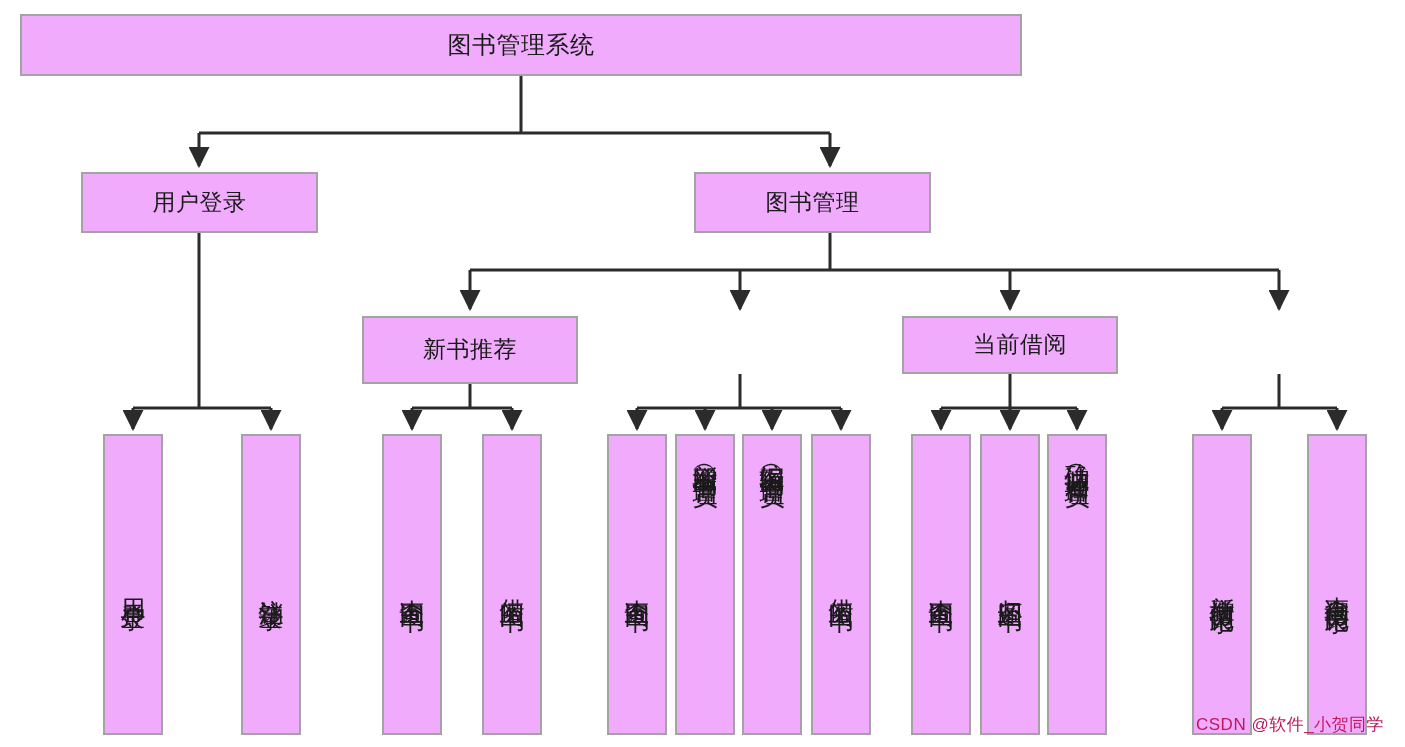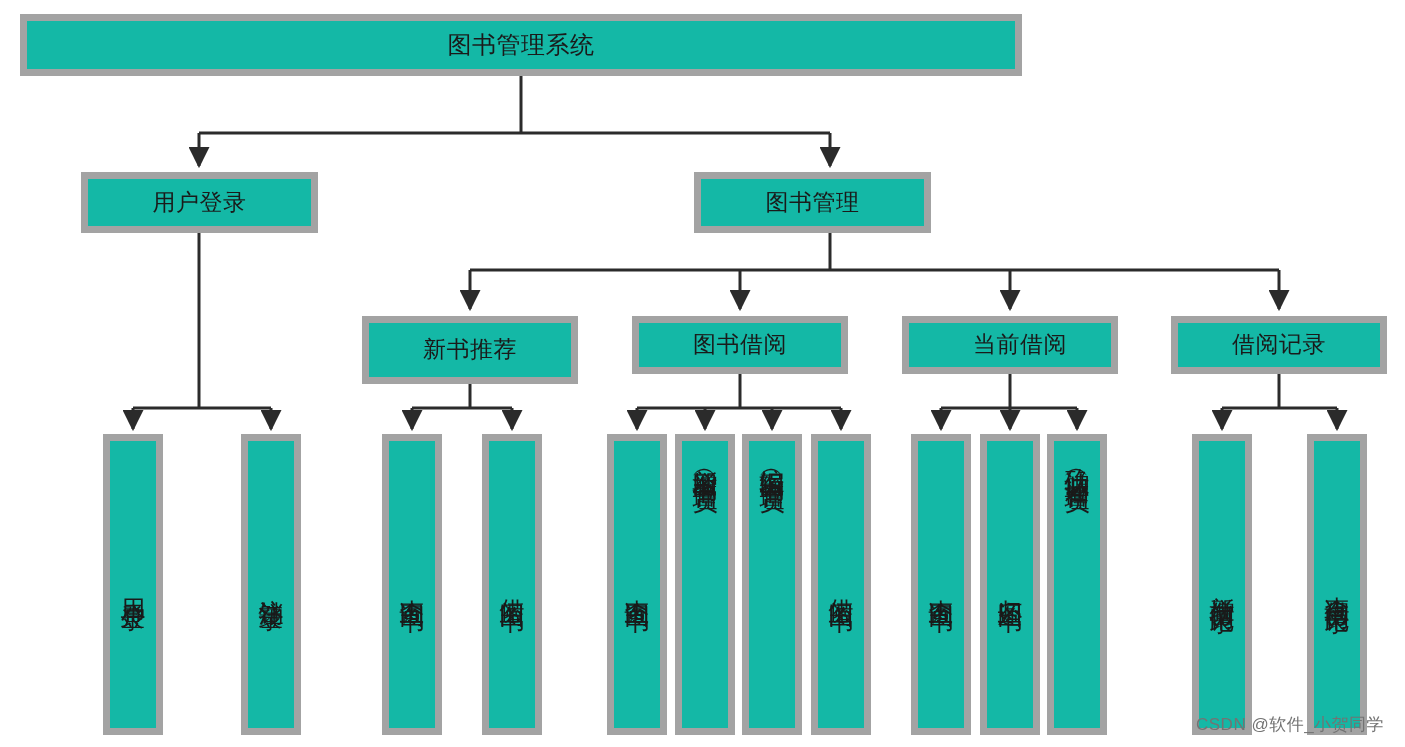--- a/index.html
+++ b/index.html
@@ -22,22 +22,22 @@
     position: absolute;
     left: 0;
     top: 0;
     width: 1405px;
     height: 747px;
     pointer-events: none;
   }
   .node {
     position: absolute;
     box-sizing: border-box;
-    background: #14b8a6;
-    border: 7px solid #a3a3a3;
+    background: #f0abfc;
+    border: 2px solid #a3a3a3;
     display: flex;
     align-items: center;
     justify-content: center;
     color: #1a1a1a;
   }
   .node-label {
     display: block;
     text-align: center;
     line-height: 1.18;
     color: #1a1a1a;
@@ -66,21 +66,21 @@
   }
   .node.leaf.centered {
     align-items: center;
     padding-top: 0;
   }
   .watermark {
     position: absolute;
     left: 1196px;
     top: 713px;
     font-size: 17px;
-    color: #737373;
+    color: #be185d;
     white-space: nowrap;
     letter-spacing: 0.5px;
     font-family: "Liberation Sans", "DejaVu Sans", sans-serif;
   }
 </style>
 </head>
 <body>
 
 <div id="diagram-root">
 
@@ -143,31 +143,25 @@
   </div>
 
   <div class="node horiz" style="left:694px; top:172px; width:237px; height:61px;">
     <span class="node-label">图书管理</span>
   </div>
 
   <div class="node horiz" style="left:362px; top:316px; width:216px; height:68px;">
     <span class="node-label">新书推荐</span>
   </div>
 
-  <div class="node horiz" style="left:632px; top:316px; width:216px; height:58px;">
-    <span class="node-label">图书借阅</span>
-  </div>
 
   <div class="node horiz" style="left:902px; top:316px; width:216px; height:58px;padding-left:20px;">
     <span class="node-label">当前借阅</span>
   </div>
 
-  <div class="node horiz" style="left:1171px; top:316px; width:216px; height:58px;">
-    <span class="node-label">借阅记录</span>
-  </div>
 
   <div class="node leaf centered" style="left:103px; top:434px; width:60px; height:301px;">
     <span class="node-label">用户登录</span>
   </div>
 
   <div class="node leaf centered" style="left:241px; top:434px; width:60px; height:301px;">
     <span class="node-label">注销登录</span>
   </div>
 
   <div class="node leaf centered" style="left:382px; top:434px; width:60px; height:301px;">

